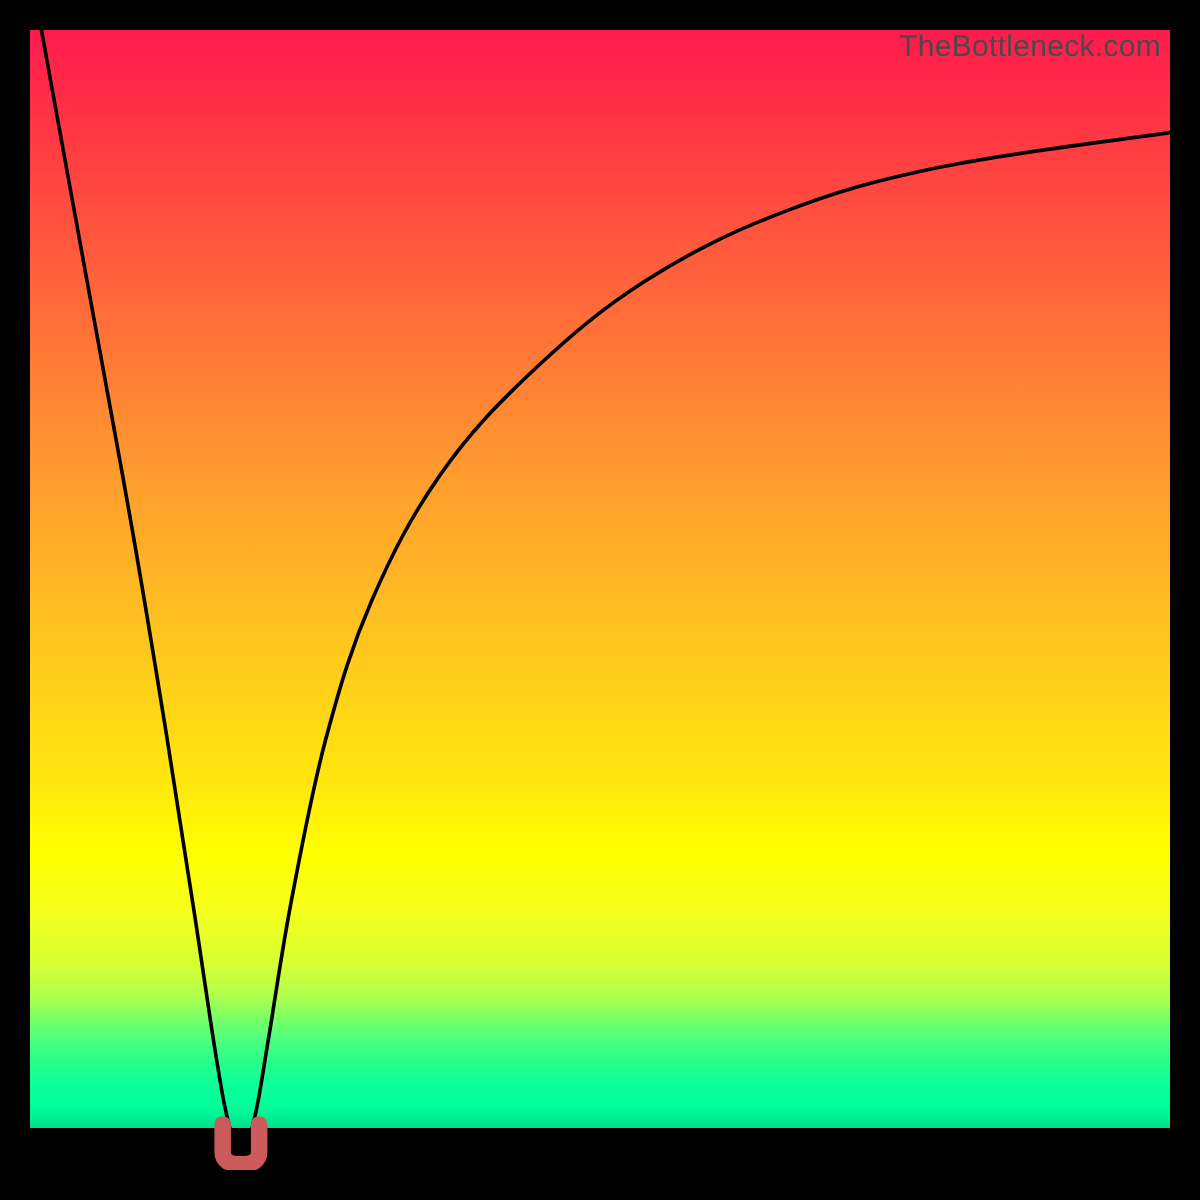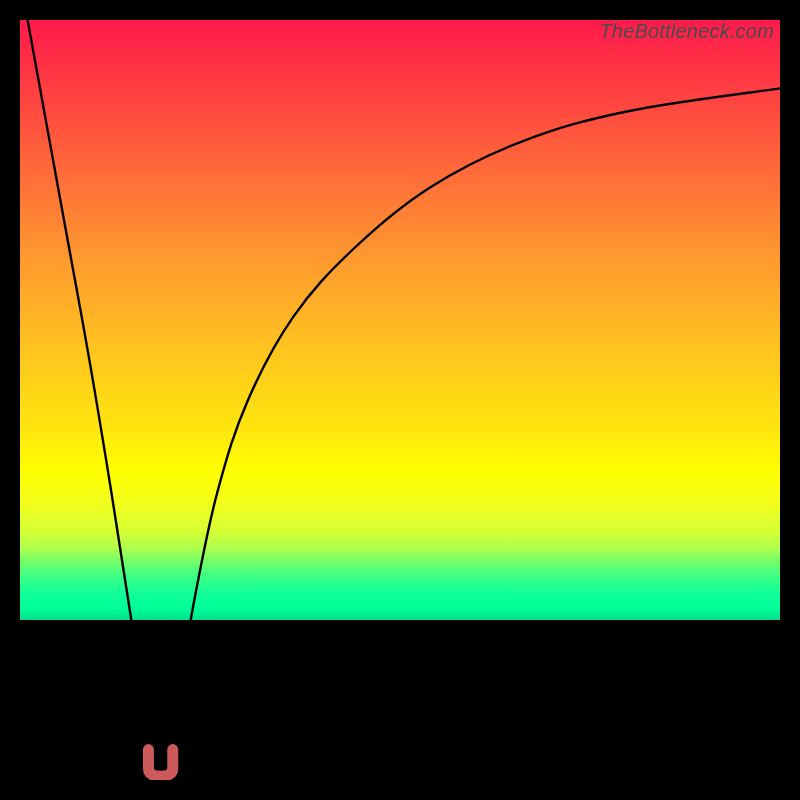--- a/index.html
+++ b/index.html
@@ -17,40 +17,39 @@
     top: 0;
     width: 800px;
     height: 800px;
     background: #000;
   }
   .plot {
     position: absolute;
     left: 20px;
     top: 20px;
     width: 760px;
-    height: 600px;
+    height: 732px;
     background: linear-gradient(to bottom,
       #ff1a4d 0%,
       #ff3344 8%,
       #ff6a3a 25%,
       #ff9a2f 40%,
       #ffc41f 55%,
       #ffe50f 68%,
       #ffff00 75%,
       #f6ff1a 80%,
       #d8ff33 85%,
       #b0ff4d 88%,
       #7aff66 90%,
       #4dff80 92%,
       #26ff8c 94%,
       #0dff99 96%,
       #00ff99 98%,
       #00e08c 100%
     );
-    font-style: italic;
   }
   svg.curves {
     position: absolute;
     left: 0;
     top: 0;
     width: 760px;
     height: 760px;
   }
   .watermark {
     position: absolute;

